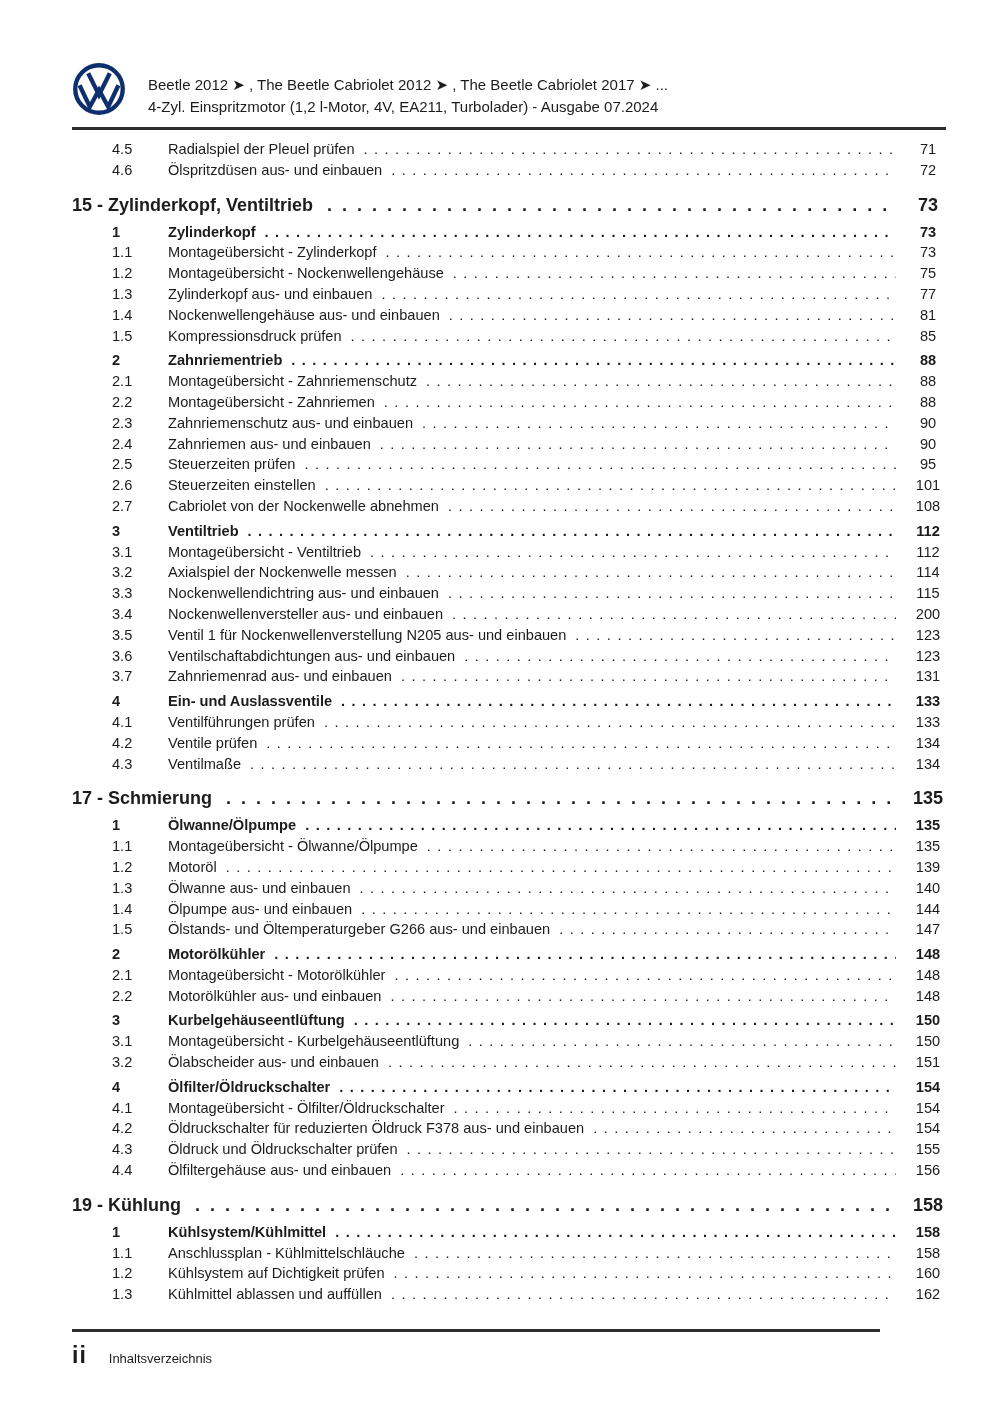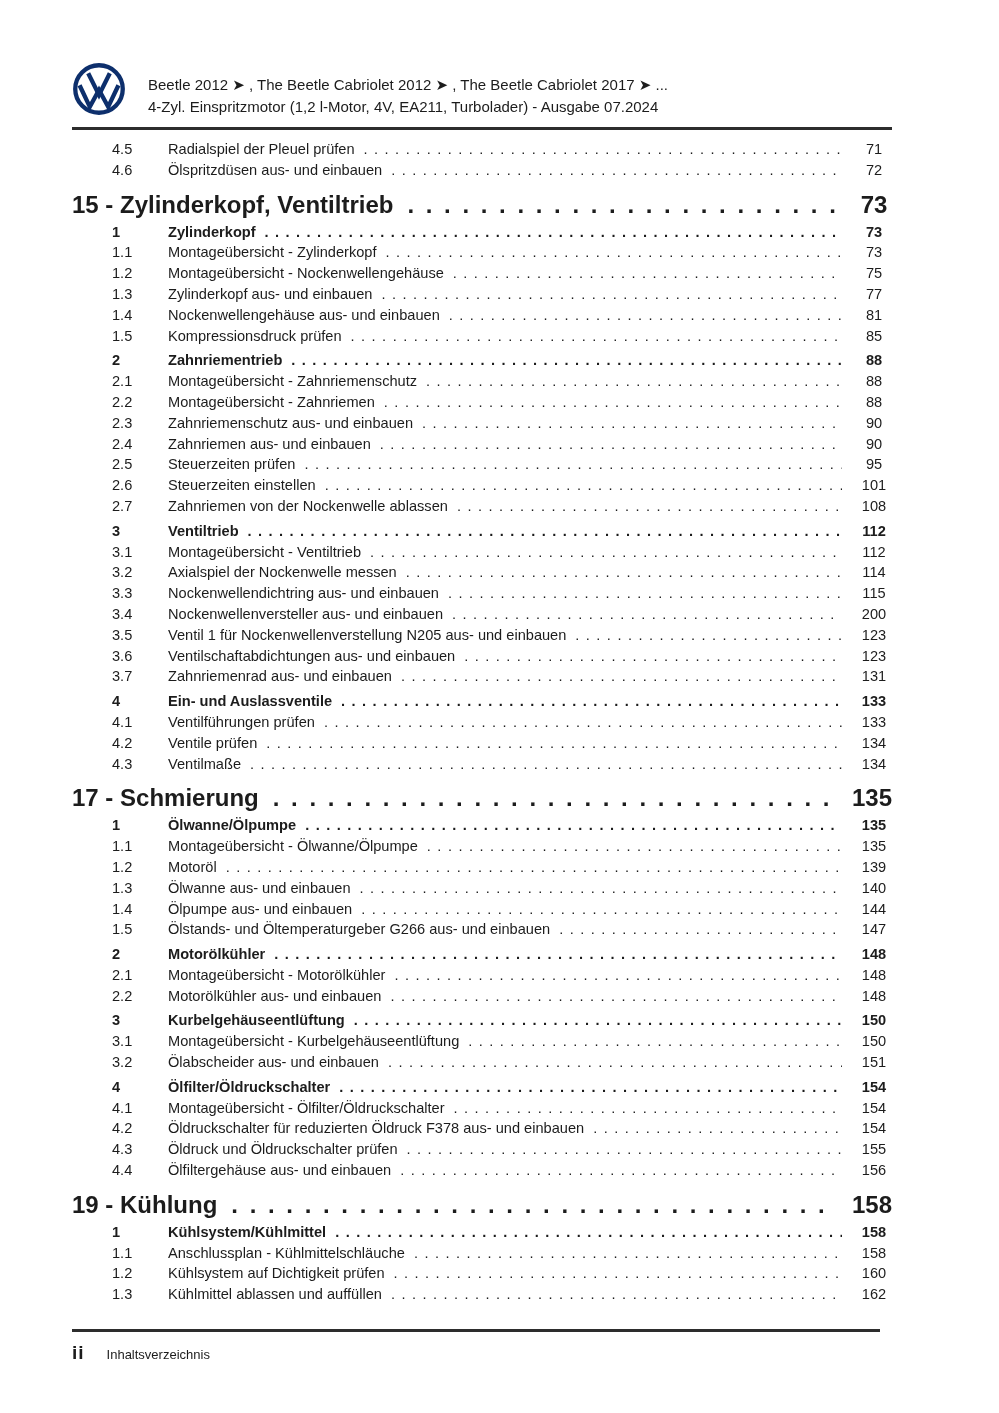--- a/index.html
+++ b/index.html
@@ -1,45 +1,45 @@
 <!DOCTYPE html>
 <html lang="de"><head>
 <meta charset="utf-8">
 <style>
   html,body{margin:0;padding:0;}
   body{
     width:999px;height:1413px;position:relative;overflow:hidden;
     background:#ffffff;color:#1c1c1c;
     font-family:"Liberation Sans","DejaVu Sans",sans-serif;
   }
-  .page{position:absolute;inset:0;padding:62px 107px 0 72px;box-sizing:border-box;border-radius:9px;}
+  .page{position:absolute;inset:0;padding:62px 53px 0 72px;box-sizing:border-box;border-radius:9px;}
 
   
   .hdr{display:flex;align-items:flex-start;}
   .hdr .logo{flex:none;margin-right:22px;}
   .hdr .htext{margin-top:12px;font-size:15px;line-height:22px;white-space:nowrap;}
   .rule{height:3px;background:#2d2d2d;margin-top:9px;}
 
   
   .toc{margin-top:9px;}
   .toc-row{display:flex;white-space:nowrap;font-size:14.6px;line-height:20.8px;}
   .toc-row.entry{padding-left:40px;}
   .toc-row.bold{font-weight:bold;margin-top:4px;}
-  .toc-row.chapter{font-size:24px;font-weight:bold;line-height:26px;margin:11px 0 4px 0;}
+  .toc-row.chapter{font-size:18px;font-weight:bold;line-height:26px;margin:11px 0 4px 0;}
   .num{flex:none;width:56px;}
   .ttl{flex:none;}
   .ch-label{flex:none;}
   .dots{flex:1 1 auto;overflow:hidden;letter-spacing:1.2px;margin:0 14px 0 9px;}
   .chapter .dots{letter-spacing:2.5px;margin-left:14px;}
   .pg{flex:none;min-width:36px;text-align:center;}
 
   
   .ftr{position:absolute;left:72px;right:119px;top:1329px;}
   .ftr-inner{display:flex;align-items:baseline;margin-top:10px;}
-  .ftr-page{font-size:19px;font-weight:bold;letter-spacing:1px;text-align:center;}
+  .ftr-page{font-size:23px;font-weight:bold;letter-spacing:1px;text-align:center;}
   .ftr-label{font-size:13px;margin-left:22px;text-align:center;}
 </style>
 </head>
 <body>
 
 <div class="page">
 
   <div class="hdr">
     <svg class="logo" width="54" height="54" viewBox="0 0 100 100" aria-hidden="true">
       <circle cx="50" cy="50" r="44" fill="none" stroke-width="8" stroke="#0d2f6c"></circle>
@@ -145,21 +145,21 @@
         <span class="pg">95</span>
       </div>
       <div class="toc-row entry">
         <span class="num">2.6</span>
         <span class="ttl">Steuerzeiten einstellen</span>
         <span class="dots">. . . . . . . . . . . . . . . . . . . . . . . . . . . . . . . . . . . . . . . . . . . . . . . . . . . . . . . . . . . . . . . . . . . . . . . . . . . . . . . . . . . . . . . . . . . . . . . . . . . . . . . . . . . . . . . . . . . . . . . . . . . . . . . . . . . . . . . . . . . . . . . . . . . . . .</span>
         <span class="pg">101</span>
       </div>
       <div class="toc-row entry">
         <span class="num">2.7</span>
-        <span class="ttl">Zahnriemen von der Nockenwelle ablassen</span>
+        <span class="ttl">Cabriolet von der Nockenwelle abnehmen</span>
         <span class="dots">. . . . . . . . . . . . . . . . . . . . . . . . . . . . . . . . . . . . . . . . . . . . . . . . . . . . . . . . . . . . . . . . . . . . . . . . . . . . . . . . . . . . . . . . . . . . . . . . . . . . . . . . . . . . . . . . . . . . . . . . . . . . . . . . . . . . . . . . . . . . . . . . . . . . . .</span>
         <span class="pg">108</span>
       </div>
       <div class="toc-row entry bold">
         <span class="num">3</span>
         <span class="ttl">Ventiltrieb</span>
         <span class="dots">. . . . . . . . . . . . . . . . . . . . . . . . . . . . . . . . . . . . . . . . . . . . . . . . . . . . . . . . . . . . . . . . . . . . . . . . . . . . . . . . . . . . . . . . . . . . . . . . . . . . . . . . . . . . . . . . . . . . . . . . . . . . . . . . . . . . . . . . . . . . . . . . . . . . . .</span>
         <span class="pg">112</span>
       </div>
       <div class="toc-row entry">

